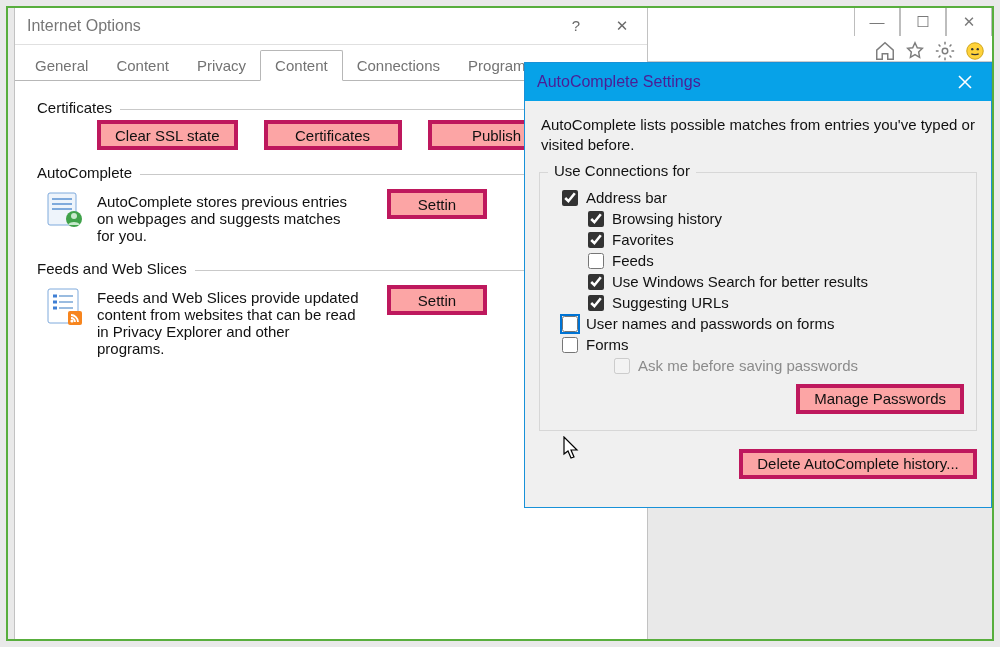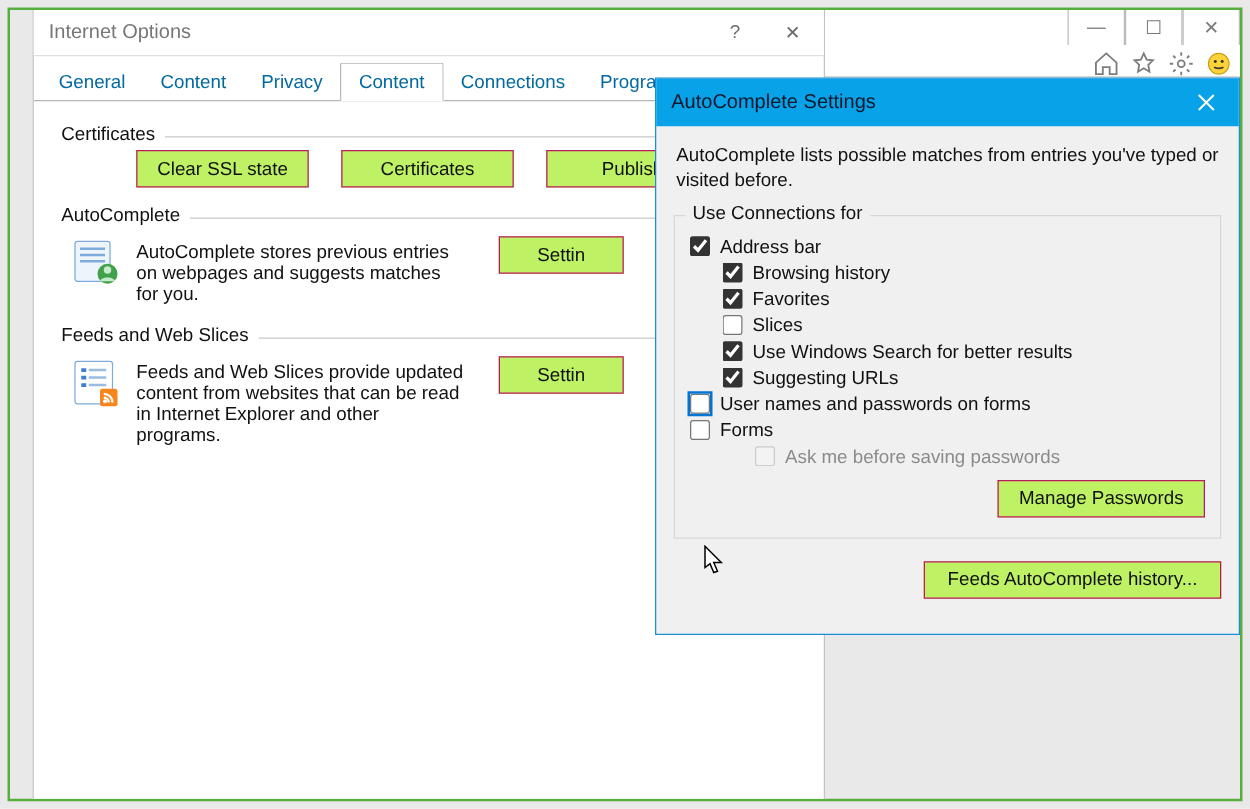--- a/index.html
+++ b/index.html
@@ -1,53 +1,53 @@
 <!DOCTYPE html>
 <html><head>
 <meta charset="utf-8">
 <style>
   * { box-sizing: border-box; font-family: "Segoe UI", Tahoma, sans-serif; font-size: 15px; }
   body { margin: 0; background: #e9e9e9; width: 1000px; height: 647px; overflow: hidden; position: relative; }
   .frame { position:absolute; left:6px; top:6px; right:6px; bottom:6px; border:2px solid #58ae3d; background:#e9e9e9; overflow:hidden;}
   
-  .win-io { position:absolute; left:18px; top:-2px; width:634px; height:640px; background:#fff; border:1px solid #c2c2c2;}
+  .win-io { position:absolute; left:6px; top:-2px; width:634px; height:640px; background:#fff; border:1px solid #c2c2c2;}
   .win-io .titlebar { height:38px; display:flex; align-items:center; padding:0 2px 0 12px; color:#777; border-bottom:1px solid #e0e0e0; background:#fff;}
   .win-io .titlebar .title { flex:1; font-size:16px;}
   .titlebar .tb-btn { width:46px; height:32px; display:flex; align-items:center; justify-content:center; color:#6a6a6a;}
   .tabstrip { display:flex; align-items:flex-end; height:36px; border-bottom:1px solid #b7b7b7; padding:0 6px;}
-  .tab { padding:6px 14px 6px; color:#0369a1; position:relative; cursor:default; }
+  .tab { padding:6px 14px 6px; color:#737373; position:relative; cursor:default; }
   .tab.active { background:#fff; border:1px solid #b7b7b7; border-bottom:1px solid #fff; margin-bottom:-1px; border-radius:2px 2px 0 0;}
   .io-body { padding:10px 22px; color:#111; }
   .section .sec-head { display:flex; align-items:center; margin-top:8px;}
   .section .sec-head .label { white-space:nowrap; padding-right:8px;}
   .section .sec-head .rule { flex:1; height:1px; background:#c9c9c9; margin-top:3px;}
   .section .sec-body { display:flex; padding:8px 0 0 4px; }
   .sec-icon { width:48px; height:48px; flex:0 0 48px; display:flex; align-items:flex-start; justify-content:center;}
   .sec-text { padding:4px 8px 8px 8px; flex:1;}
   .btnrow { display:flex; gap:26px; padding-left:60px; margin-top:4px;}
-  .btn { min-width:138px; height:30px; background:#bef264; border:1px solid #be185d; display:inline-flex; align-items:center; justify-content:center; padding:0 14px; cursor:default;}
+  .btn { min-width:138px; height:30px; background:#fca5a5; border:4px solid #be185d; display:inline-flex; align-items:center; justify-content:center; padding:0 14px; cursor:default;}
   .btn.wide { min-width:166px; }
   .btn.primary { border:2px solid #0078d7; background:#e5e5e5;}
   .right-btn-col { padding-left:18px;}
   
   .bgwin { position:absolute; left:640px; right:0; top:-2px; height:56px; background:#fff; border-bottom:1px solid #ccc; display:flex; justify-content:flex-end; align-items:flex-start; color:#7a7a7a;}
   .bgwin .cap { display:flex; gap:0; }
   .bgwin .cap .cbtn { width:46px; height:30px; display:flex; align-items:center; justify-content:center; border:1px solid #bdbdbd; border-bottom:none;}
   .bgwin .toolbar { position:absolute; right:6px; top:34px; display:flex; gap:8px; }
   .bgwin .ticon { width:22px; height:22px; display:inline-block;}
   
   .win-ac { position:absolute; left:516px; top:54px; width:468px; background:#f0f0f0; border:1px solid #1891d8;}
-  .win-ac .ac-titlebar { height:38px; background:#07a2e8; color:#0f172a; display:flex; align-items:center; padding:0 4px 0 12px;}
+  .win-ac .ac-titlebar { height:38px; background:#07a2e8; color:#4c1d95; display:flex; align-items:center; padding:0 4px 0 12px;}
   .win-ac .ac-titlebar .t { flex:1; font-size:16px;}
   .ac-x { width:44px; height:34px; display:flex; align-items:center; justify-content:center; color:#fff;}
   .ac-body { padding:12px 14px 28px 14px; color:#111;}
   .ac-desc { padding:2px 2px 10px 2px; line-height:1.35;}
   .group { border:1px solid #d7d7d7; padding:12px 12px 16px 12px; position:relative; margin-top:6px;}
   .group .glegend { position:absolute; top:-11px; left:8px; background:#f0f0f0; padding:0 6px;}
-  .chk { display:flex; align-items:center; gap:8px; margin:4px 0; }
+  .chk { display:flex; align-items:flex-end; gap:8px; margin:4px 10px; }
   .chk input { width:16px; height:16px; margin:0; accent-color:#333;}
   .chk.sub { padding-left:26px; }
   .chk.subsub { padding-left:52px;}
   .chk.disabled { color:#8b8b8b;}
   .chk.highlight input { outline:2px solid #0074d4; outline-offset:0; }
   .mp-btn { margin:10px 0 0 52px;text-align:right; }
   .ac-actions { display:flex; justify-content:flex-end; gap:12px; margin-top:18px;}
   .ac-okcancel { display:flex; justify-content:flex-end; gap:16px; margin-top:14px; padding-right:2px;}
   .cursor { position:absolute; left:555px; top:428px; pointer-events:none;}
   .cursor svg { width:20px; height:26px; }
@@ -152,21 +152,21 @@
           <div class="sec-icon">
             <svg width="42" height="42" viewBox="0 0 42 42">
                 <rect x="4" y="4" width="30" height="34" rx="2" fill="#fff" stroke="#7faadc"></rect>
                 <path d="M9 11l4 0M9 17l4 0M9 23l4 0" stroke="#3f7fd4" stroke-width="3"></path>
                 <path d="M15 11h14M15 17h14M15 23h14" stroke="#9abce0" stroke-width="2"></path>
                 <rect x="24" y="26" width="14" height="14" rx="2" fill="#f7851e"></rect>
                 <circle cx="28" cy="36" r="1.6" fill="#fff"></circle>
                 <path d="M27 33a4 4 0 0 1 4 4M27 30a7 7 0 0 1 7 7" stroke="#fff" stroke-width="1.8" fill="none"></path>
               </svg>
           </div>
-          <div class="sec-text" style="max-width:280px">Feeds and Web Slices provide updated content from websites that can be read in Internet Explorer and other programs.</div>
+          <div class="sec-text" style="max-width:280px">Feeds and Web Slices provide updated content from websites that can be read in Privacy Explorer and other programs.</div>
           <div class="right-btn-col"><div class="btn" style="min-width:100px">Settin</div></div>
         </div>
       </div>
     </div>
   </div>
 
   <div class="win-ac">
     <div class="ac-titlebar">
       <div class="t">AutoComplete Settings</div>
       <div class="ac-x">
@@ -187,21 +187,21 @@
         <label class="chk sub">
           <input type="checkbox" checked="" style="">
           <span>Browsing history</span>
         </label>
         <label class="chk sub">
           <input type="checkbox" checked="" style="">
           <span>Favorites</span>
         </label>
         <label class="chk sub">
           <input type="checkbox" style="">
-          <span>Slices</span>
+          <span>Feeds</span>
         </label>
         <label class="chk sub">
           <input type="checkbox" checked="" style="">
           <span>Use Windows Search for better results</span>
         </label>
         <label class="chk sub">
           <input type="checkbox" checked="" style="">
           <span>Suggesting URLs</span>
         </label>
         <label class="chk highlight">
@@ -214,21 +214,21 @@
         </label>
         <label class="chk subsub disabled">
           <input type="checkbox" disabled="" style="">
           <span>Ask me before saving passwords</span>
         </label>
 
         <div class="mp-btn"><div class="btn wide">Manage Passwords</div></div>
       </div>
 
       <div class="ac-actions">
-        <div class="btn" style="min-width:238px">Feeds AutoComplete history...</div>
+        <div class="btn" style="min-width:238px">Delete AutoComplete history...</div>
       </div>
     </div>
   </div>
 
   <div class="cursor">
     <svg viewBox="0 0 20 26">
         <path d="M1 1l0 17 4-3 3 7 3-1-3-7 6 0z" fill="#fff" stroke="#000" stroke-width="1.2"></path>
       </svg>
   </div>
 

